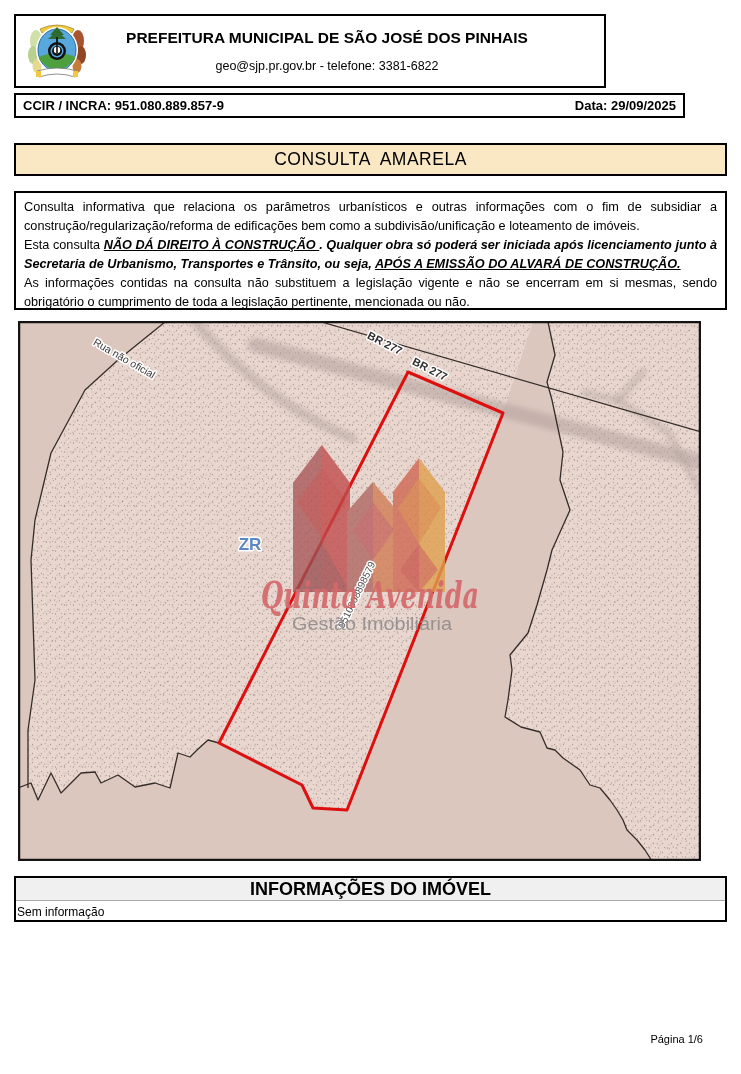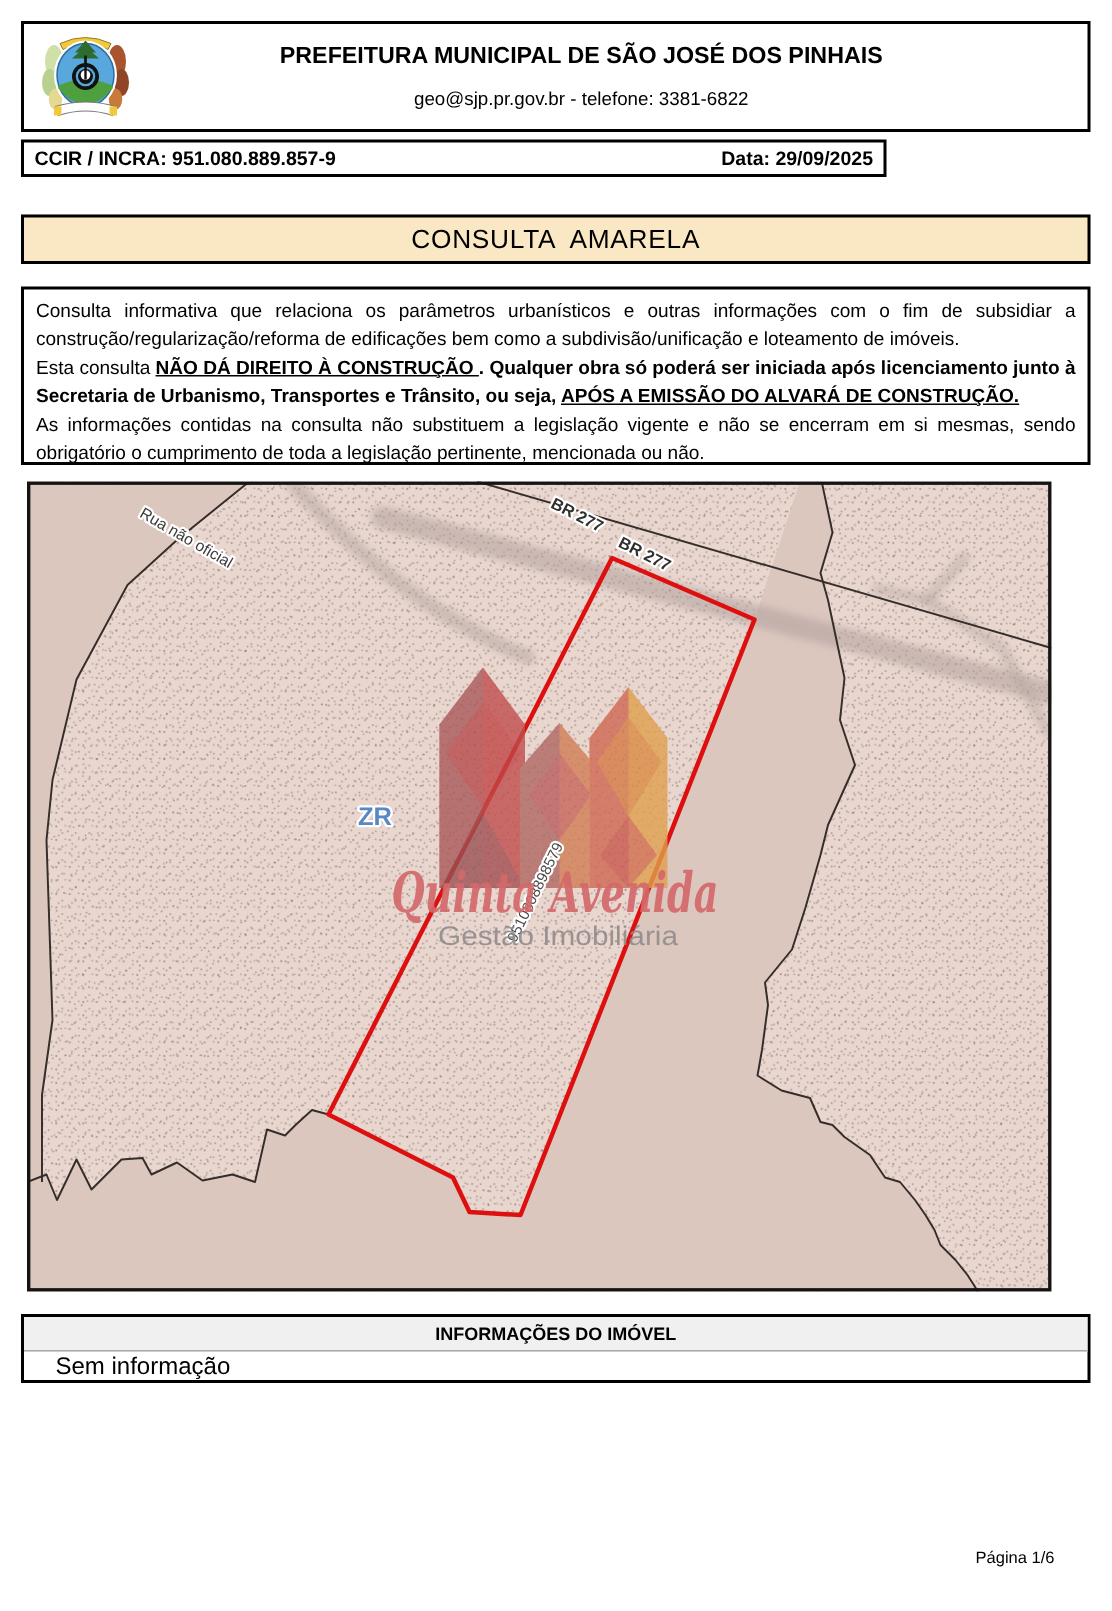--- a/index.html
+++ b/index.html
@@ -1,46 +1,46 @@
 <!DOCTYPE html>
 <html><head>
 <meta charset="utf-8">
 <style>
   html,body{margin:0;padding:0;background:#ffffff;}
   .page{position:relative;width:741px;height:1074px;background:#fff;
         font-family:"Liberation Sans",sans-serif;color:#000;overflow:hidden;}
   .box{position:absolute;border:2px solid #000;box-sizing:border-box;background:#fff;}
   
-  .header{left:14px;top:14px;width:713px;height:74px;display:flex;align-items:center;}
+  .header{left:14px;top:14px;width:592px;height:74px;display:flex;align-items:center;}
   .logo{width:66px;height:64px;margin-left:8px;flex:0 0 auto;}
   .header-text{flex:1;text-align:center;line-height:1.25;padding-right:40px;}
   .h-line1{font-size:15.5px;font-weight:bold;}
   .h-line2{font-size:14.5px;font-weight:bold;}
   .h-line3{font-size:12.5px;margin-top:12px;}
   
-  .ccir{left:14px;top:93px;width:577px;height:25px;display:flex;align-items:center;
+  .ccir{left:14px;top:93px;width:671px;height:25px;display:flex;align-items:center;
         justify-content:space-between;padding:0 7px;font-size:13px;font-weight:bold;}
   .date{ }
   
   .title-bar{left:14px;top:143px;width:713px;height:33px;background:#f9e8c3;
         display:flex;align-items:center;justify-content:center;
         font-size:17.5px;font-weight:normal;white-space:pre;letter-spacing:.5px;}
   
   .notice{left:14px;top:191px;width:713px;height:119px;padding:5px 8px;
         font-size:12.7px;line-height:19px;text-align:justify;}
   .notice .u{text-decoration:underline;}
-  .notice .b{font-weight:bold;}
+  .notice .b{font-weight:bold;font-style:italic;}
   
   .map-wrap{position:absolute;left:18px;top:321px;width:683px;height:540px;}
   
   .info{left:14px;top:876px;width:713px;height:46px;}
   .info-head{height:22px;background:#f0f0f0;border-bottom:1px solid #a8a8a8;
         display:flex;align-items:center;justify-content:center;
-        font-size:12px;font-weight:bold;}
-  .info-row{height:22px;display:flex;align-items:center;padding-left:21px;font-size:16px;}
+        font-size:18px;font-weight:bold;}
+  .info-row{height:22px;display:flex;align-items:center;padding-left:1px;font-size:12px;}
   .footer{position:absolute;right:38px;top:1033px;font-size:11px;}
 </style>
 </head>
 <body>
 
 <div class="page">
 
   <div class="box header">
     <svg class="logo" viewBox="0 0 66 64">
 

